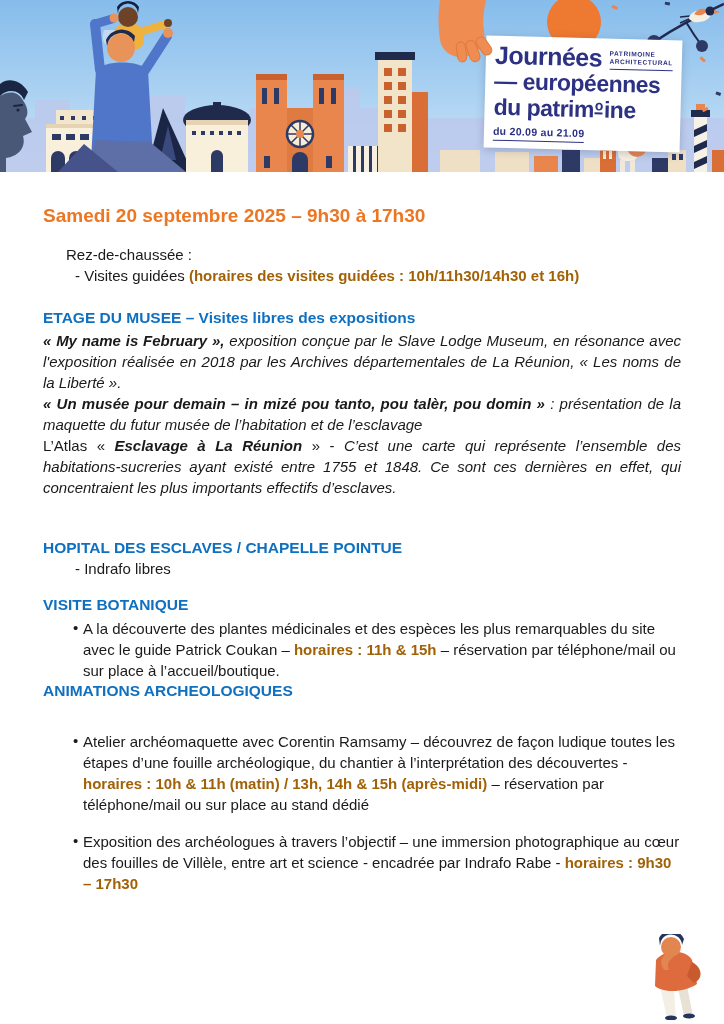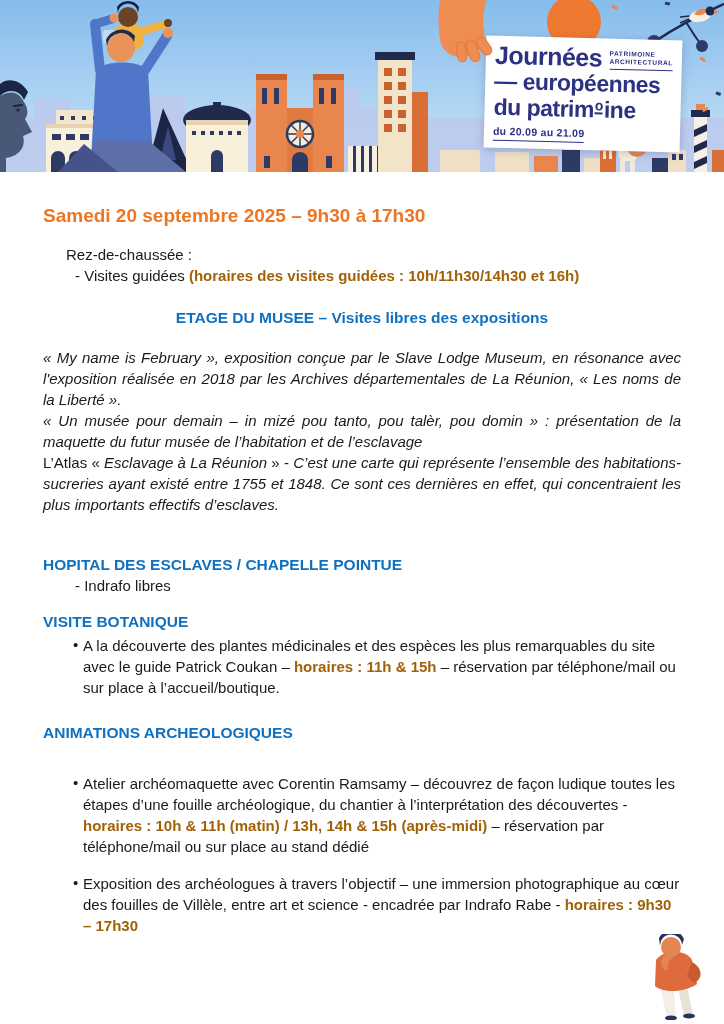--- a/index.html
+++ b/index.html
@@ -19,35 +19,35 @@
   .logo-sup{display:inline-block;font-size:14px;position:relative;top:-7px;border-bottom:2px solid #2D3184;
             line-height:14px;margin:0 1px;}
   .logo-dates{margin-top:5px;font-size:10.5px;font-weight:bold;display:inline-block;
               border-bottom:1.5px solid #2D3184;padding-bottom:3px;letter-spacing:.3px;}
   .hand{position:absolute;left:424px;top:0;z-index:3;}
 
   .content{padding:0 43px;font-size:15px;line-height:21px;}
   .title{margin:33px 0 0 0;font-size:19px;line-height:22px;font-weight:bold;color:#ED7623;}
   h2{font-size:15.5px;line-height:20px;margin:0;color:#1070C0;font-weight:bold;}
   h2.m-maison{margin-top:31px;}
-  h2.m-etage{margin-top:22px;margin-bottom:19px;text-align:center;}
+  h2.m-etage{margin-top:22px;margin-bottom:2px;}
   h2.m-hopital{margin-top:40px;}
   h2.m-botanique{margin-top:16px;margin-bottom:3px;}
-  h2.m-animations{margin-top:25px;}
+  h2.m-animations{}
   .ind1{margin-top:17px;padding-left:23px;}
   .ind2{padding-left:32px;}
   p.body-par{margin:0;text-align:justify;}
   .bullet{position:relative;padding-left:40px;}
   .bullet .dot{position:absolute;left:30px;top:-1px;font-size:15px;}
   .bullet.b1{margin-top:30px;}
   .bullet.b2{margin-top:16px;}
   .seg-n{font-weight:normal;font-style:normal;}
   .seg-b{font-weight:normal;}
   .seg-i{font-style:italic;}
-  .seg-bi{font-weight:normal;font-style:italic;}
+  .seg-bi{font-weight:bold;font-style:italic;}
   .seg-ob{font-weight:bold;color:#a16207;}
   .figure{position:absolute;right:16px;bottom:4px;z-index:1;}
 </style>
 </head>
 <body>
 
 <div class="page">
 
   <div class="banner">
     <svg class="scene" width="724" height="172" viewBox="0 0 724 172">

